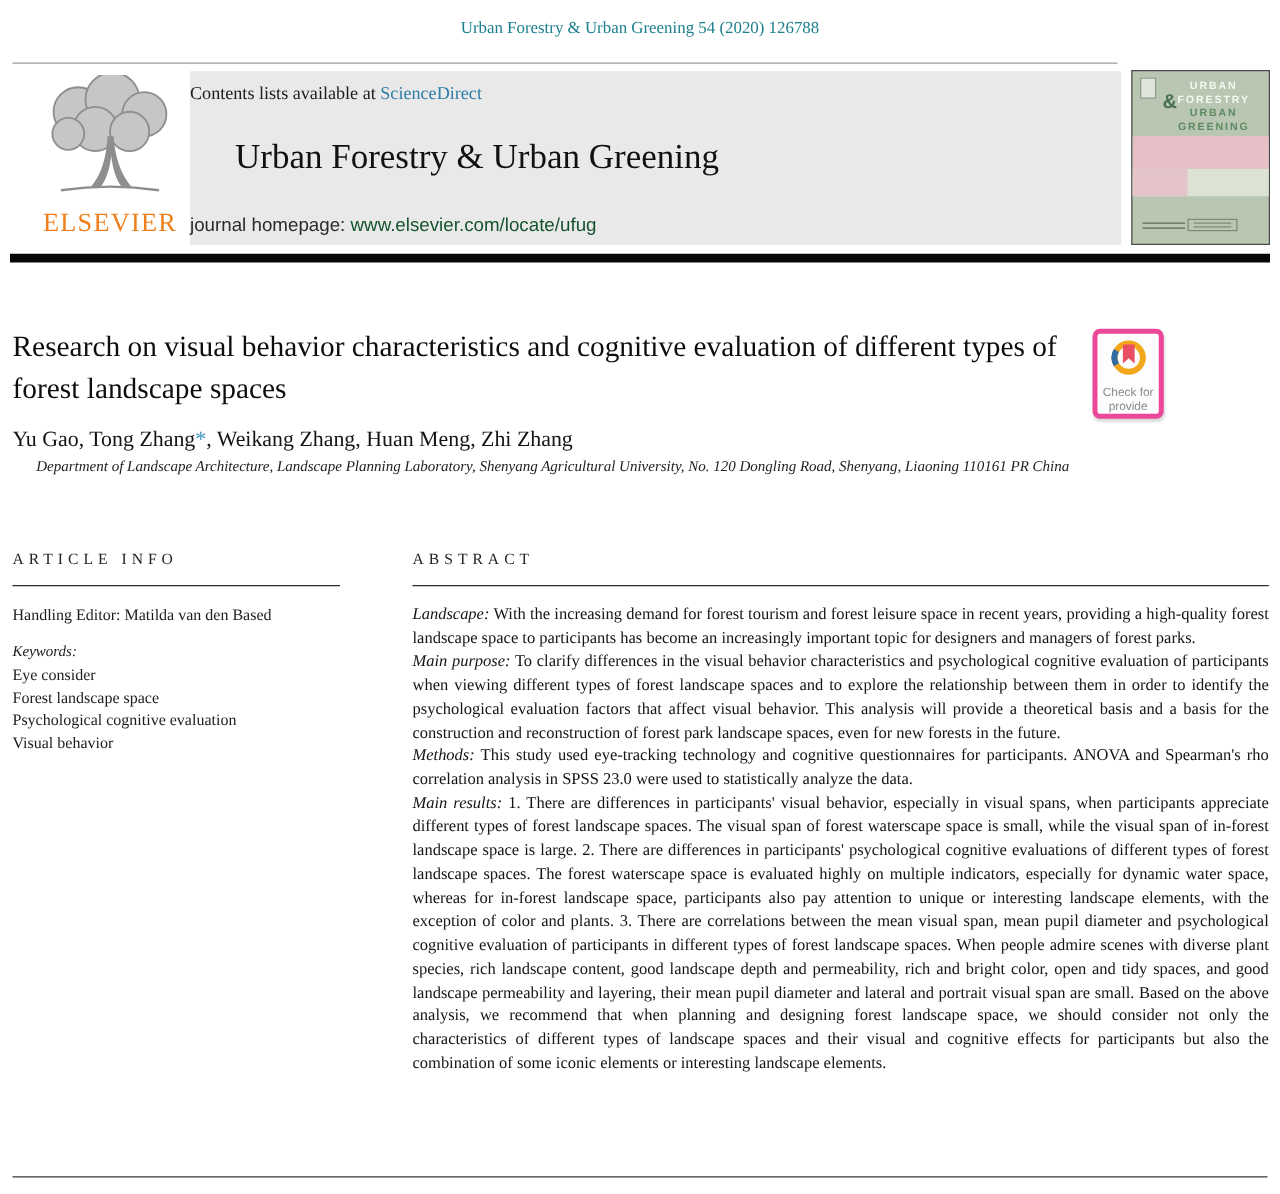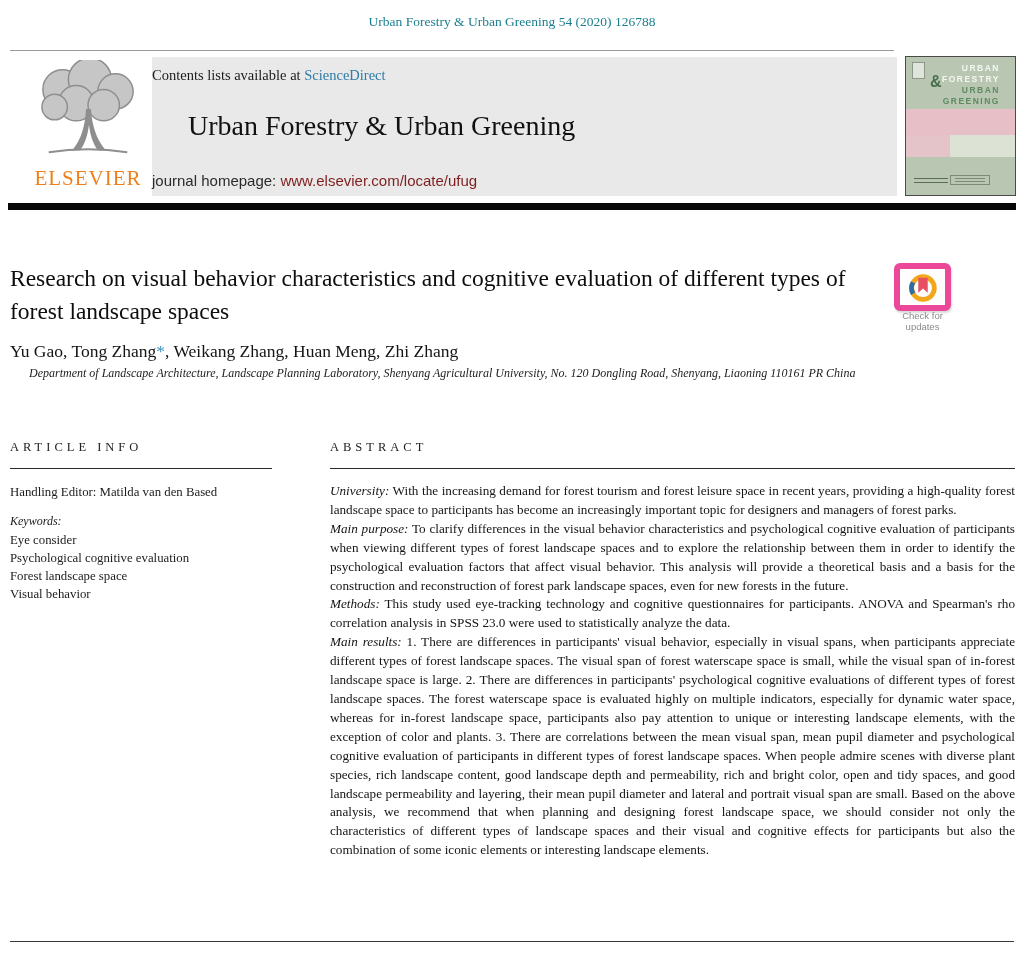--- a/index.html
+++ b/index.html
@@ -26,51 +26,51 @@
     position:absolute; top:57px; left:152px; width:745px; height:139px;
     background:#e9e9e9; text-align:left;
   }
   .contents-line { margin-top:10px; font-size:14.5px; color:#1b1b1b; }
   .link-teal { color:#2e7ca8; cursor:pointer; }
   .journal-title { margin-top:26px; font-size:28px; font-weight:normal; color:#111;padding-left:36px; }
   .homepage-line {
     margin-top:30px; font-family:"Liberation Sans", sans-serif;
     font-size:15px; color:#2b2b2b;
   }
-  .link-blue { color:#7f1d1d; cursor:pointer; }
+  .link-blue { color:#14532d; cursor:pointer; }
 
   
   .cover {
     position:absolute; top:56px; left:905px; width:111px; height:140px;
     background:#b9c7b2; border:1px solid #4a4a4a; overflow:hidden;
     font-family:"Liberation Sans", sans-serif;
   }
   .cover-minilogo { position:absolute; top:5px; left:6px; width:13px; height:17px; background:#dfe5da; border:1px solid #8d988a; }
-  .cover-title { position:absolute; top:6px; left:36px; font-size:8.5px; font-weight:bold; letter-spacing:1.5px; line-height:11px; color:#f4f7f1; text-align:right; }
+  .cover-title { position:absolute; top:6px; left:36px; font-size:8.5px; font-weight:bold; letter-spacing:1.5px; line-height:11px; color:#f4f7f1; text-align:center; }
   .cover-amp { position:absolute; top:16px; left:24px; font-size:16px; color:#49714f; font-weight:bold; }
   .cover-green-text { color:#5d8a60; }
   .cover-band-pink { position:absolute; top:52px; left:0; width:111px; height:26px; background:#e7bfc6; }
   .cover-band-script { position:absolute; top:56px; left:14px; font-size:7px; font-style:italic; color:#7d9a80; }
   .cover-band-light { position:absolute; top:78px; left:0; width:111px; height:22px; background:#dce3d4; }
   .cover-band-light .half-pink { position:absolute; top:0; left:0; width:44px; height:22px; background:#e4c3c9; }
   .cover-lines { position:absolute; bottom:12px; left:8px; }
   .cover-lines div { width:34px; height:1px; background:#5a6b58; margin-top:3px; }
   .cover-box { position:absolute; bottom:10px; left:44px; width:40px; height:10px; border:1px solid #7c8a78; }
   .cover-box div { width:30px; height:1px; background:#7c8a78; margin:2px auto 0; }
 
   .black-bar { position:absolute; top:203px; left:8px; width:1008px; height:7px; background:#070707; }
 
   
   .article-title {
     position:absolute; top:262px; left:10px; width:862px;
     font-size:23.5px; font-weight:normal; color:#0d0d0d; line-height:33px;
   }
   .badge {
-    position:absolute; top:263px; left:894px; width:57px; height:48px;
-    background:#fdfdfd; border:6px solid #ec4899; border-radius:6px;
+    position:absolute; top:263px; left:874px; width:57px; height:72px;
+    background:#fdfdfd; border:4px solid #ec4899; border-radius:6px;
     box-shadow:1px 2px 2px rgba(0,0,0,0.15); text-align:center; cursor:pointer;
     font-family:"Liberation Sans", sans-serif;
   }
   .badge-text { font-size:9.5px; color:#8a8a8a; line-height:11px; }
   .authors {
     position:absolute; top:341px; left:10px; width:880px;
     font-size:17.5px; color:#141414;
   }
   .authors .asterisk { color:#3e94c0; cursor:pointer; }
   .affiliation {
@@ -159,48 +159,48 @@
   <h2 class="article-title">Research on visual behavior characteristics and cognitive evaluation of different types of forest landscape spaces</h2>
 
   <div class="badge">
     <svg width="34" height="34" viewBox="0 0 36 36" style="margin-top:3px">
       <circle cx="18" cy="17" r="12" fill="none" stroke="#f2a71b" stroke-width="5"></circle>
       <path d="M7.5 23 A12 12 0 0 1 7.5 11" fill="none" stroke="#2e6da4" stroke-width="5"></path>
       <path d="M13 6 h10 v16 l-5 -4.5 l-5 4.5 z" fill="#e84f63"></path>
     </svg>
     <div class="badge-text">
       <div>Check for</div>
-      <div>updates</div>
+      <div>provide</div>
     </div>
   </div>
 
   <div class="authors">
     <span>Yu Gao, Tong Zhang</span><span class="asterisk">*</span><span>, Weikang Zhang, Huan Meng, Zhi Zhang</span>
   </div>
 
   <div class="affiliation">Department of Landscape Architecture, Landscape Planning Laboratory, Shenyang Agricultural University, No. 120 Dongling Road, Shenyang, Liaoning 110161 PR China</div>
 
   <div class="col-left">
     <div class="sec-heading">ARTICLE INFO</div>
     <div class="sec-rule"></div>
     <div class="editor-line">Handling Editor: Matilda van den Based</div>
     <div class="kw-label">Keywords:</div>
     <ul class="kw-list">
       <li>Eye consider</li>
+      <li>Forest landscape space</li>
       <li>Psychological cognitive evaluation</li>
-      <li>Forest landscape space</li>
       <li>Visual behavior</li>
     </ul>
   </div>
 
   <div class="col-right">
     <div class="sec-heading">ABSTRACT</div>
     <div class="sec-rule"></div>
     <div class="abstract-body">
-      <div class="abs-para"><i>University:</i><span> With the increasing demand for forest tourism and forest leisure space in recent years, providing a high-quality forest landscape space to participants has become an increasingly important topic for designers and managers of forest parks.</span></div>
+      <div class="abs-para"><i>Landscape:</i><span> With the increasing demand for forest tourism and forest leisure space in recent years, providing a high-quality forest landscape space to participants has become an increasingly important topic for designers and managers of forest parks.</span></div>
       <div class="abs-para"><i>Main purpose:</i><span> To clarify differences in the visual behavior characteristics and psychological cognitive evaluation of participants when viewing different types of forest landscape spaces and to explore the relationship between them in order to identify the psychological evaluation factors that affect visual behavior. This analysis will provide a theoretical basis and a basis for the construction and reconstruction of forest park landscape spaces, even for new forests in the future.</span></div>
       <div class="abs-para"><i>Methods:</i><span> This study used eye-tracking technology and cognitive questionnaires for participants. ANOVA and Spearman's rho correlation analysis in SPSS 23.0 were used to statistically analyze the data.</span></div>
       <div class="abs-para"><i>Main results:</i><span> 1. There are differences in participants' visual behavior, especially in visual spans, when participants appreciate different types of forest landscape spaces. The visual span of forest waterscape space is small, while the visual span of in-forest landscape space is large. 2. There are differences in participants' psychological cognitive evaluations of different types of forest landscape spaces. The forest waterscape space is evaluated highly on multiple indicators, especially for dynamic water space, whereas for in-forest landscape space, participants also pay attention to unique or interesting landscape elements, with the exception of color and plants. 3. There are correlations between the mean visual span, mean pupil diameter and psychological cognitive evaluation of participants in different types of forest landscape spaces. When people admire scenes with diverse plant species, rich landscape content, good landscape depth and permeability, rich and bright color, open and tidy spaces, and good landscape permeability and layering, their mean pupil diameter and lateral and portrait visual span are small. Based on the above analysis, we recommend that when planning and designing forest landscape space, we should consider not only the characteristics of different types of landscape spaces and their visual and cognitive effects for participants but also the combination of some iconic elements or interesting landscape elements.</span></div>
     </div>
   </div>
 
   <div class="rule-bottom"></div>
 </div>
 
 </body></html>

